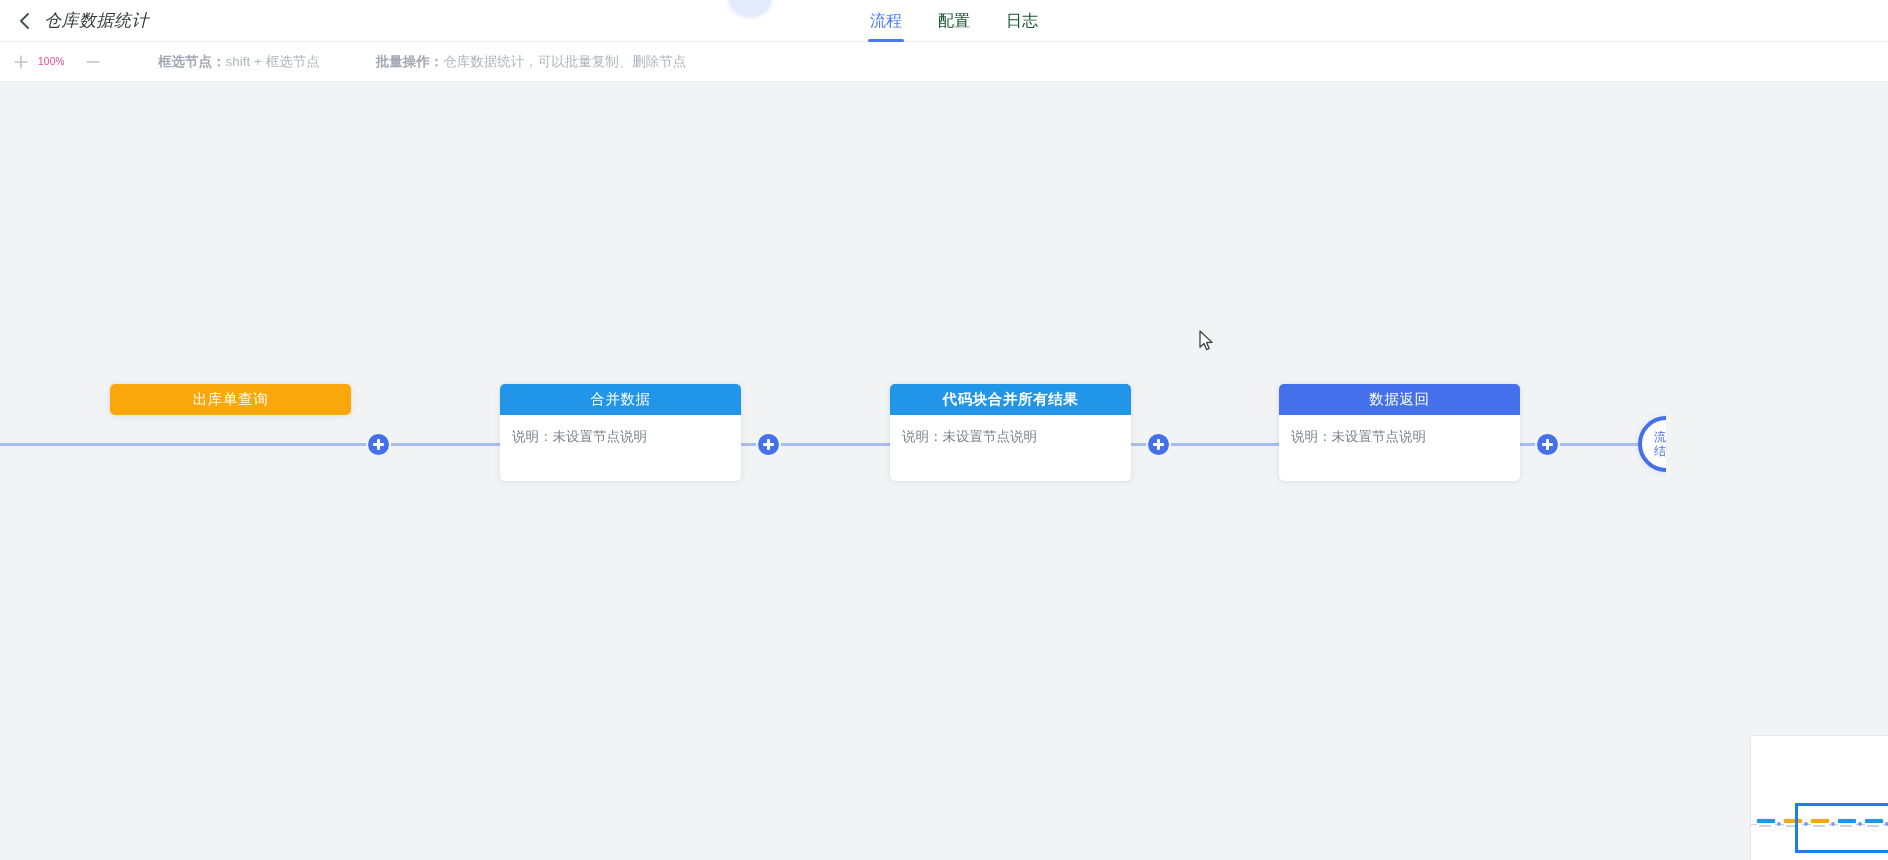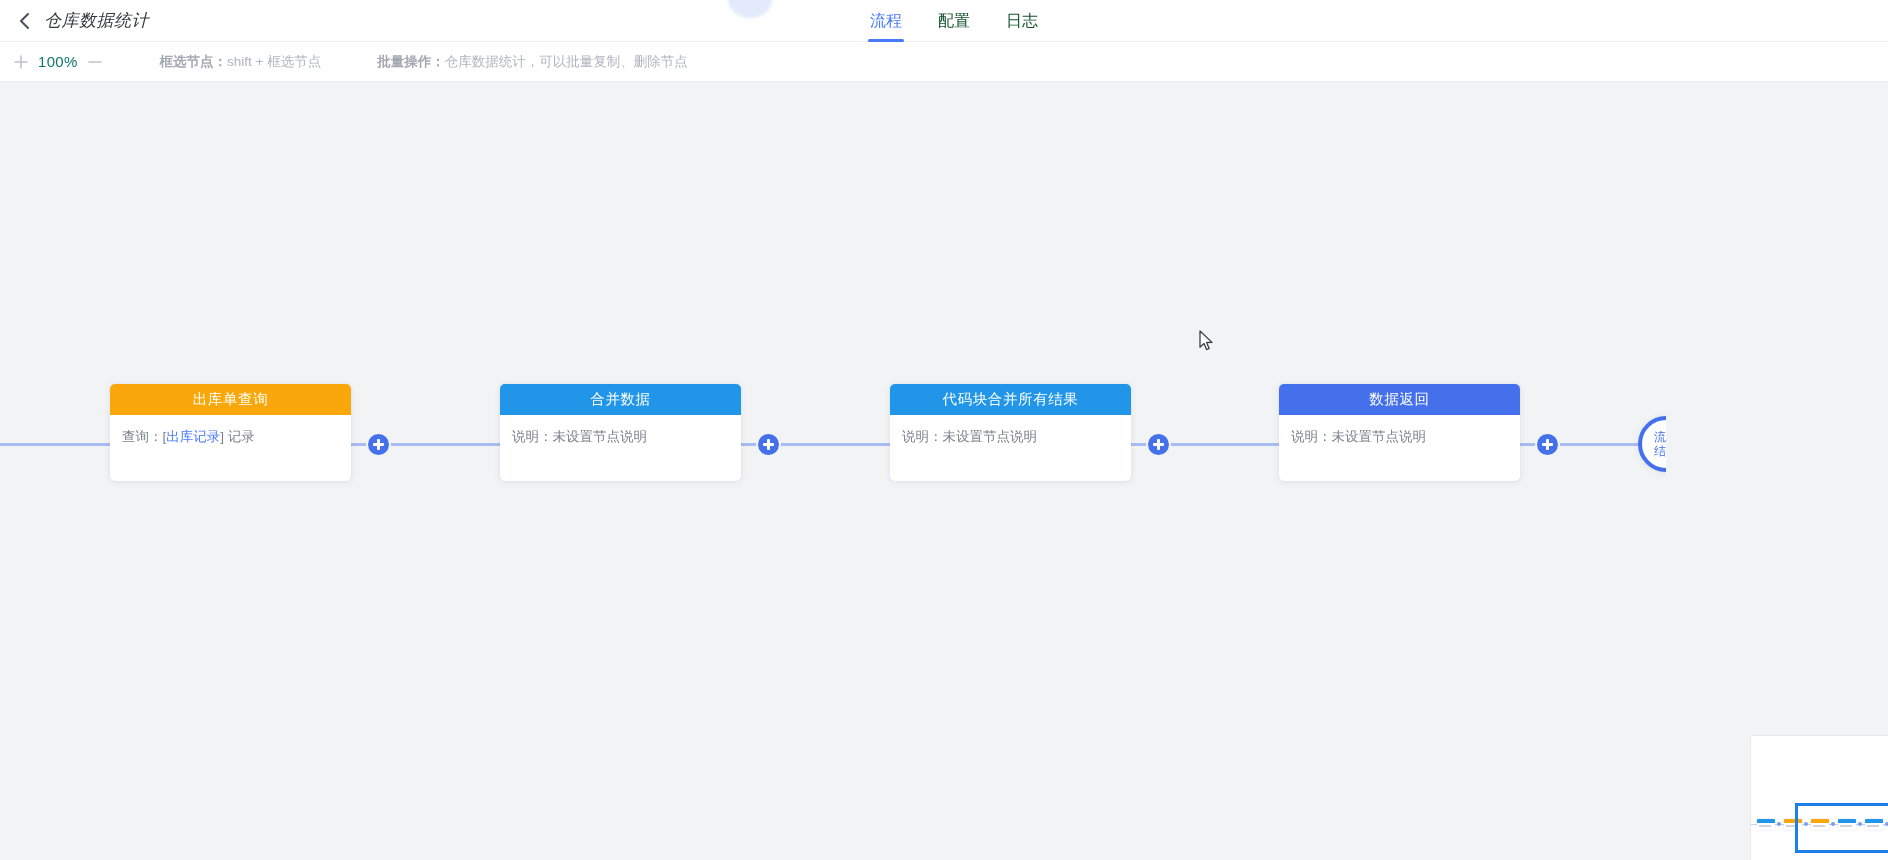--- a/index.html
+++ b/index.html
@@ -86,22 +86,22 @@
     color: #b9bdc6;
   }
   .zoom-btn {
     width: 22px; height: 22px;
     display: flex; align-items: center; justify-content: center;
     cursor: pointer;
     color: #b9bdc6;
   }
   .zoom-btn svg { display: block; }
   .zoom-level {
-    font-size: 15px;
-    color: #0f766e;
+    font-size: 10px;
+    color: #ec4899;
     margin: 0 6px;
     min-width: 38px; 
     letter-spacing: .3px;
   }
   .hint {
     margin-left: 38px;
     font-size: 13.5px;
     color: #b0b4bd;
     white-space: nowrap;
   }
@@ -310,34 +310,31 @@
 </div>
 
 <div class="canvas">
 
   <div class="spine" style="background: rgb(169, 188, 241);"></div>
 
   <div class="node node-1">
     <div class="node-header" style="background: rgb(250, 167, 11);">
       <span>出库单查询</span>
     </div>
-    <div class="node-body">
-      <span>查询：[</span><span class="token">出库记录</span><span>] 记录</span>
-    </div>
   </div>
 
   <div class="node node-2">
     <div class="node-header" style="background: rgb(33, 150, 232);">
       <span>合并数据</span>
     </div>
     <div class="node-body">说明：未设置节点说明</div>
   </div>
 
   <div class="node node-3">
-    <div class="node-header" style="background: rgb(33, 150, 232);">
+    <div class="node-header" style="background: rgb(33, 150, 232); font-weight: bold;">
       <span>代码块合并所有结果</span>
     </div>
     <div class="node-body">说明：未设置节点说明</div>
   </div>
 
   <div class="node node-4">
     <div class="node-header" style="background: rgb(69, 112, 236);">
       <span>数据返回</span>
     </div>
     <div class="node-body">说明：未设置节点说明</div>

